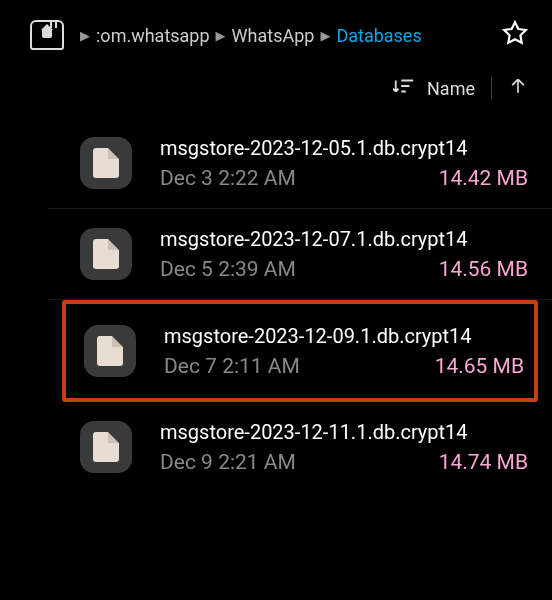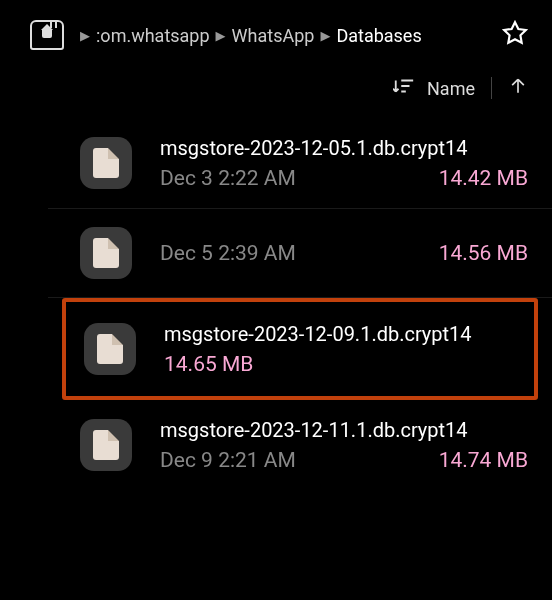--- a/index.html
+++ b/index.html
@@ -74,21 +74,21 @@
       margin-left: 6px;
     }
     .crumb-sep {
       color: #999;
       font-size: 13px;
     }
     .crumb {
       color: #ccc;
     }
     .crumb.active {
-      color: #ffffff;
+      color: #0ea5e9;
       text-align: center;
     }
     .star-btn {
       margin-left: auto;
     }
     .sort-bar {
       display: flex;
       align-items: center;
       justify-content: flex-end;
       padding: 14px 24px 18px;
@@ -224,33 +224,35 @@
         <span>Dec 3 2:22 AM</span>
         <span class="file-size">14.42 MB</span>
       </div>
     </div>
   </div>
   <div class="row">
     <div class="file-icon">
         <div class="doc-shape"></div>
       </div>
     <div class="file-info">
+      <div class="file-name">msgstore-2023-12-07.1.db.crypt14</div>
       <div class="file-meta">
         <span>Dec 5 2:39 AM</span>
         <span class="file-size">14.56 MB</span>
       </div>
     </div>
   </div>
   <div class="row highlighted">
     <div class="file-icon">
         <div class="doc-shape"></div>
       </div>
     <div class="file-info">
       <div class="file-name">msgstore-2023-12-09.1.db.crypt14</div>
       <div class="file-meta">
+        <span>Dec 7 2:11 AM</span>
         <span class="file-size">14.65 MB</span>
       </div>
     </div>
   </div>
   <div class="row last">
     <div class="file-icon">
         <div class="doc-shape"></div>
       </div>
     <div class="file-info">
       <div class="file-name">msgstore-2023-12-11.1.db.crypt14</div>

